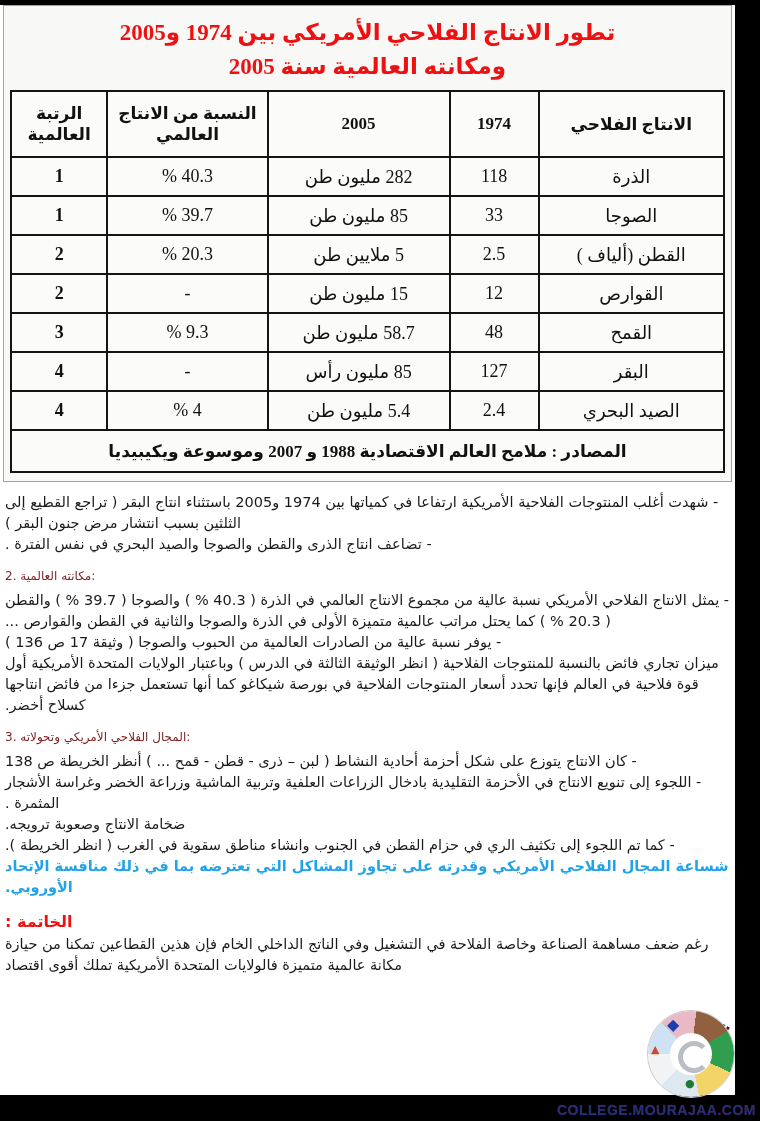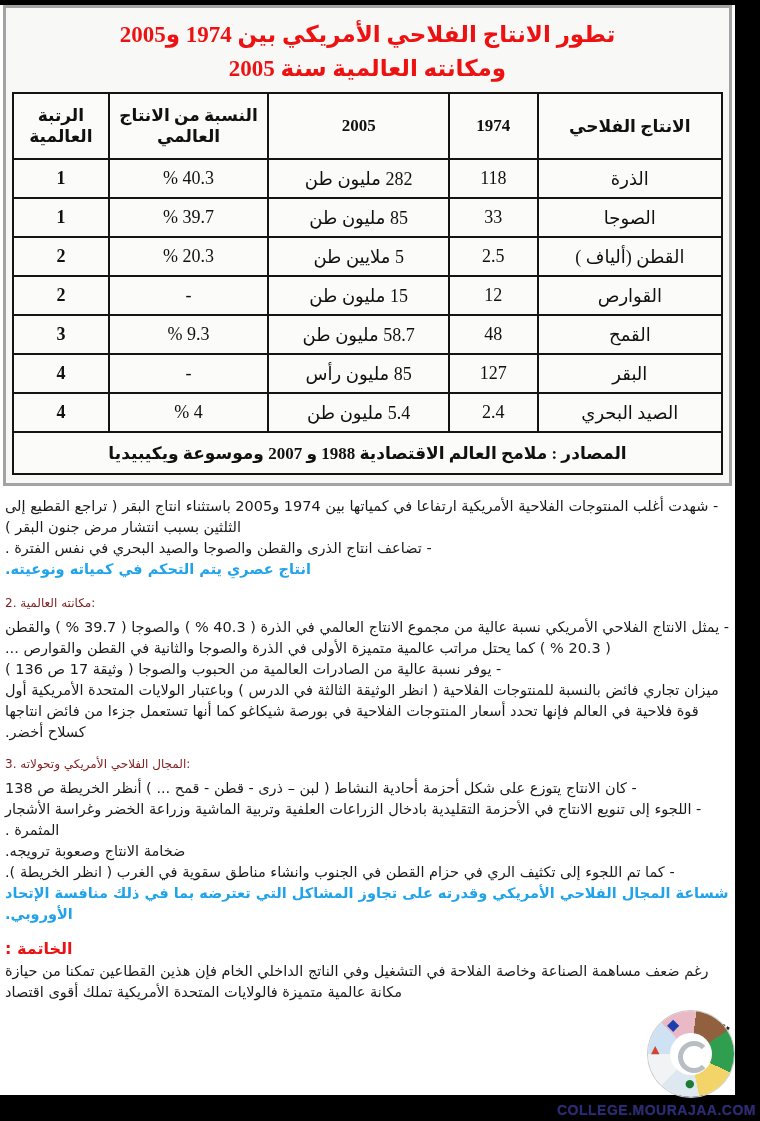--- a/index.html
+++ b/index.html
@@ -7,21 +7,21 @@
     width:760px;height:1121px;position:relative;overflow:hidden;
     background:#000;
     font-family:"DejaVu Sans",sans-serif;
   }
   .page{
     position:absolute;left:0;top:5px;width:735px;height:1090px;
     background:#fff;overflow:hidden;
   }
   
   .scan{
-    margin:0 3px;background:#f8f8f6;border:3px solid #a3a3a3;
+    margin:0 3px;background:#f8f8f6;border:1px solid #a3a3a3;
     padding:6px 6px 8px 6px;
   }
   .scan-title{
     text-align:center;color:#ee1111;font-weight:bold;
     font-family:"Liberation Serif","DejaVu Sans",serif;
     font-size:23px;line-height:34px;padding-top:4px;
   }
   table.data{
     width:100%;border-collapse:collapse;margin-top:6px;
     font-family:"Liberation Serif","DejaVu Sans",serif;
@@ -169,21 +169,20 @@
       <tr>
         <td class="src" colspan="5">المصادر : ملامح العالم الاقتصادية 1988 و 2007 وموسوعة ويكيبيديا</td>
       </tr>
     </tbody>
       </table>
   </div>
 
   <div class="content">
     <p>- شهدت أغلب المنتوجات الفلاحية الأمريكية ارتفاعا في كمياتها بين 1974 و2005 باستثناء انتاج البقر ( تراجع القطيع إلى الثلثين بسبب انتشار مرض جنون البقر )</p>
     <p>- تضاعف انتاج الذرى والقطن والصوجا والصيد البحري في نفس الفترة .</p>
-    <p class="blue">انتاج عصري يتم التحكم في كمياته ونوعيته.</p>
     <p class="h-green">2. مكانته العالمية:</p>
     <p>- يمثل الانتاج الفلاحي الأمريكي نسبة عالية من مجموع الانتاج العالمي في الذرة ( 40.3 % ) والصوجا ( 39.7 % ) والقطن ( 20.3 % ) كما يحتل مراتب عالمية متميزة الأولى في الذرة والصوجا والثانية في القطن والقوارص ...</p>
     <p>- يوفر نسبة عالية من الصادرات العالمية من الحبوب والصوجا ( وثيقة 17 ص 136 )</p>
     <p>ميزان تجاري فائض بالنسبة للمنتوجات الفلاحية ( انظر الوثيقة الثالثة في الدرس ) وباعتبار الولايات المتحدة الأمريكية أول قوة فلاحية في العالم فإنها تحدد أسعار المنتوجات الفلاحية في بورصة شيكاغو كما أنها تستعمل جزءا من فائض انتاجها كسلاح أخضر.</p>
     <p class="h-green">3. المجال الفلاحي الأمريكي وتحولاته:</p>
     <p>- كان الانتاج يتوزع على شكل أحزمة أحادية النشاط ( لبن – ذرى - قطن - قمح ... ) أنظر الخريطة ص 138</p>
     <p>- اللجوء إلى تنويع الانتاج في الأحزمة التقليدية بادخال الزراعات العلفية وتربية الماشية وزراعة الخضر وغراسة الأشجار المثمرة .</p>
     <p>ضخامة الانتاج وصعوبة ترويجه.</p>
     <p>- كما تم اللجوء إلى تكثيف الري في حزام القطن في الجنوب وانشاء مناطق سقوية في الغرب ( انظر الخريطة ).</p>
     <p class="blue">شساعة المجال الفلاحي الأمريكي وقدرته على تجاوز المشاكل التي تعترضه بما في ذلك منافسة الإتحاد الأوروبي.</p>

